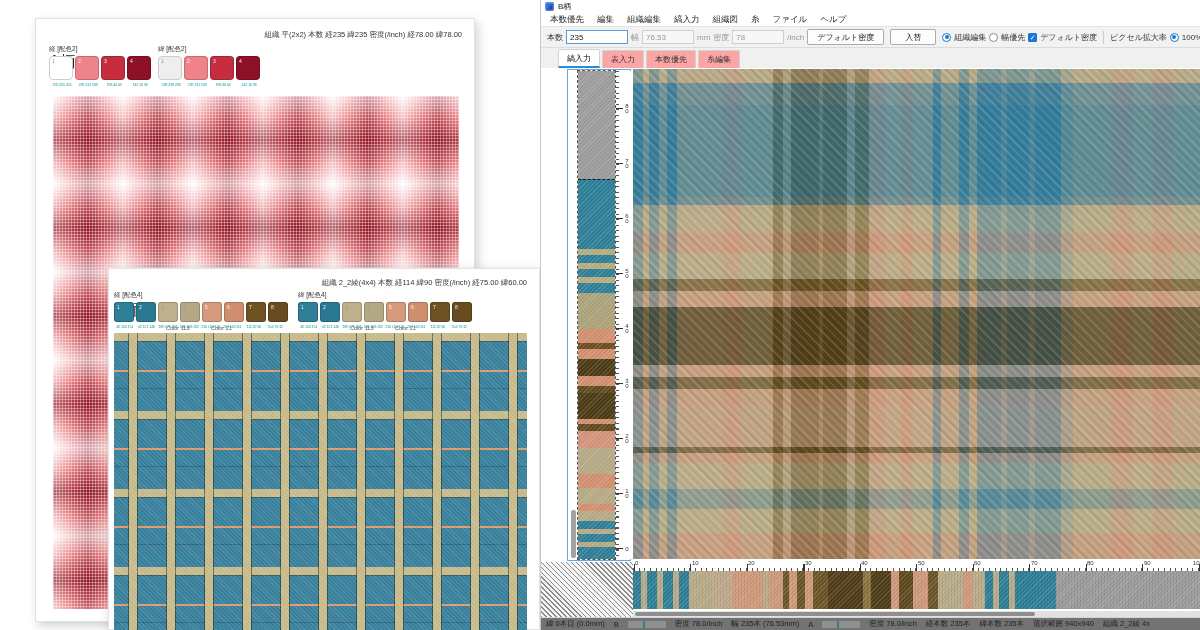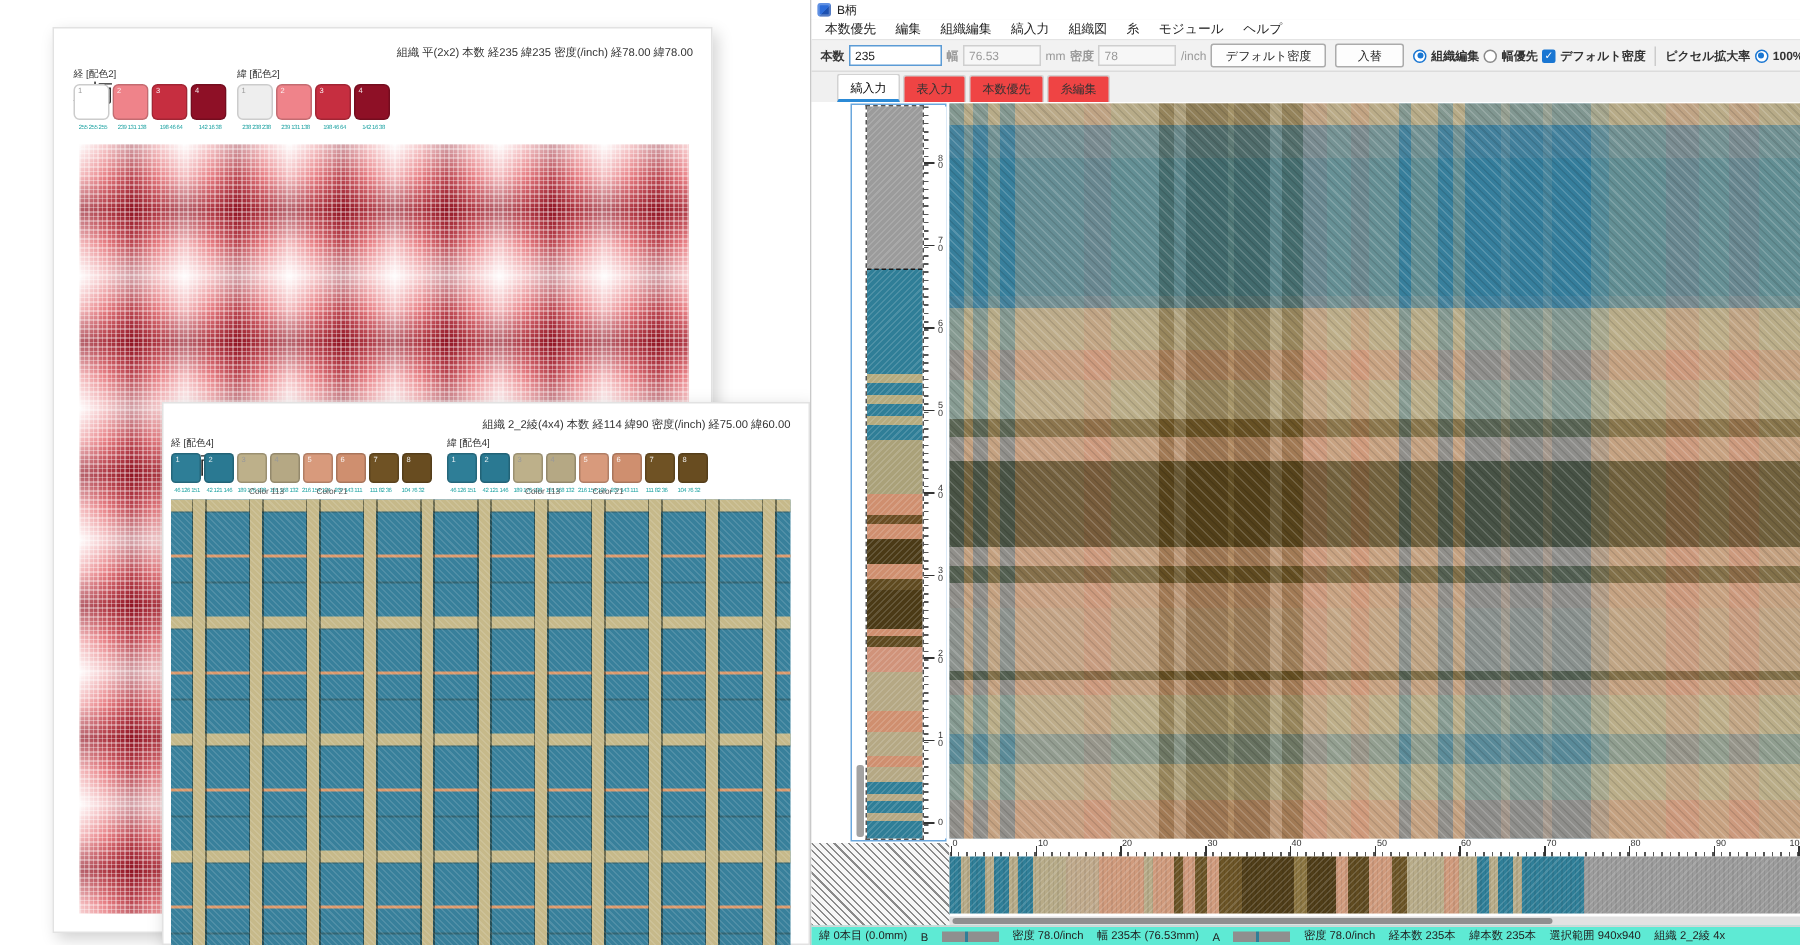--- a/index.html
+++ b/index.html
@@ -54,36 +54,36 @@
     padding-left:4px; font-size:8px; color:#222; }
   .app-icon { width:9px; height:9px; border-radius:2px; flex:0 0 auto;
     background:linear-gradient(135deg,#2b6bd8 0 55%, #1b4fb0 55% 100%);
     box-shadow:inset 0 0 0 1.5px rgba(255,255,255,.25); }
   .menubar { height:14px; background:#fff; display:flex; align-items:center; gap:13px;
     padding-left:9px; font-size:8.5px; color:#222; border-bottom:1px solid #e4e4e4; }
   .menu-item { cursor:default; }
 
   .toolbar { height:21px; background:#f2f2f2; display:flex; align-items:center; gap:3px;
     padding-left:6px; font-size:8px; color:#222; border-bottom:1px solid #dcdcdc; white-space:nowrap; overflow:hidden; }
-  .tb-lab { color:#333;font-weight:bold; }
+  .tb-lab { color:#333; }
   .tb-lab.dim, .tb-unit { color:#999; }
   .tb-input { height:14px; font-size:8px; padding:0 3px; border:1px solid #5b9bd5; background:#fff; width:62px;
     font-family:"Liberation Sans", sans-serif; color:#222; }
   .tb-input.dis { border:1px solid #cfcfcf; background:#f7f7f7; color:#9a9a9a; width:52px; }
   .tb-btn { height:16px; font-size:8px; border:1px solid #ababab; background:#fdfdfd; border-radius:2px;
     padding:0 9px; font-family:Liberation Serif, serif; color:#222; }
   .radio { width:9px; height:9px; border-radius:50%; border:1px solid #8a8a8a; background:#fff; position:relative; flex:0 0 auto; }
   .radio.on { border-color:#1976d2; }
   .radio.on::after { content:""; position:absolute; inset:1.5px; border-radius:50%; background:#1976d2; }
   .cb { width:9px; height:9px; border-radius:1.5px; background:#1976d2; color:#fff; font-size:7px;
     line-height:9px; text-align:center; flex:0 0 auto; }
   .sep { width:1px; height:13px; background:#ccc; margin:0 3px; flex:0 0 auto; }
 
   .tabbar { height:20px; background:#f0f0f0; display:flex; align-items:flex-end; gap:2px; padding-left:17px; }
-  .tab { font-size:8px; color:#333; background:#ef4444; border:1px solid #d2d2d2; border-bottom:none;
+  .tab { font-size:8px; color:#333; background:#fca5a5; border:1px solid #d2d2d2; border-bottom:none;
     padding:3px 8px 3px; border-radius:2px 2px 0 0; }
   .tab.active { background:#fff; color:#000; border-bottom:2px solid #2b8ad6; padding-bottom:2px; }
 
   .workarea { position:absolute; left:0; top:68px; width:660px; height:549px; background:#fff; }
 
   .side-sel { position:absolute; left:26px; top:1px; width:64px; height:492px; border:1px solid #6aa7dd; background:#fff; }
   .vstrip { position:absolute; left:10px; top:1px; width:37px; height:488px; outline:1px dashed #555;
     background-image:
       repeating-linear-gradient(135deg, rgba(255,255,255,.14) 0 1px, rgba(255,255,255,0) 1px 3px),
       linear-gradient(to bottom,
@@ -140,21 +140,21 @@
         #2f7e97 0 8px, #b7ab88 8px 14px, #2f7e97 14px 24px, #b7ab88 24px 30px, #2f7e97 30px 40px, #b7ab88 40px 46px, #2f7e97 46px 56px,
         #b7ab88 56px 78px, #bfa98b 78px 100px, #cf9a7c 100px 130px, #b7ab88 130px 136px, #cf9a7c 136px 150px,
         #6b5426 150px 156px, #cf9a7c 156px 164px, #6b5426 164px 172px, #cf9a7c 172px 180px,
         #6b5426 180px 195px, #4f3d18 195px 230px, #8a7440 230px 238px, #4f3d18 238px 258px, #cf9a7c 258px 266px, #5f4a20 266px 280px,
         #cf9a7c 280px 295px, #6b5426 295px 305px, #b7ab88 305px 330px, #cf9a7c 330px 340px, #b7ab88 340px 352px,
         #2f7e97 352px 360px, #b7ab88 360px 366px, #2f7e97 366px 376px, #b7ab88 376px 382px, #2f7e97 382px 423px,
         #9b9b9b 423px 568px); }
   .hscroll { position:absolute; left:92px; top:543px; width:568px; height:6px; background:#e2e2e2; }
   .hscroll .thumb { position:absolute; left:2px; top:1px; width:400px; height:4px; background:#8f8f8f; border-radius:2px; }
 
-  .statusbar { position:absolute; left:0; bottom:0; width:660px; height:13px; background:#5eead4;
+  .statusbar { position:absolute; left:0; bottom:0; width:660px; height:13px; background:#737373;
     border-top:1px solid #d5d5d5; display:flex; align-items:center; gap:9px; padding-left:5px;
     font-size:7.5px; color:#222; white-space:nowrap; overflow:hidden; }
   .mini-bar { width:38px; height:7px; flex:0 0 auto;
     background:linear-gradient(to right, #8f8f8f 0 15px, #2f7e97 15px 17px, #8f8f8f 17px 38px); }
 </style>
 </head>
 <body>
 
 <div class="stage">
 
@@ -311,21 +311,21 @@
       <span>B柄</span>
     </div>
 
     <div class="menubar">
       <span class="menu-item">本数優先</span>
       <span class="menu-item">編集</span>
       <span class="menu-item">組織編集</span>
       <span class="menu-item">縞入力</span>
       <span class="menu-item">組織図</span>
       <span class="menu-item">糸</span>
-      <span class="menu-item">モジュール</span>
+      <span class="menu-item">ファイル</span>
       <span class="menu-item">ヘルプ</span>
     </div>
 
     <div class="toolbar">
       <span class="tb-lab">本数</span>
       <input class="tb-input" value="235" style="">
       <span class="tb-lab dim">幅</span>
       <input class="tb-input dis" value="76.53" style="">
       <span class="tb-unit">mm</span>
       <span class="tb-lab dim">密度</span>

